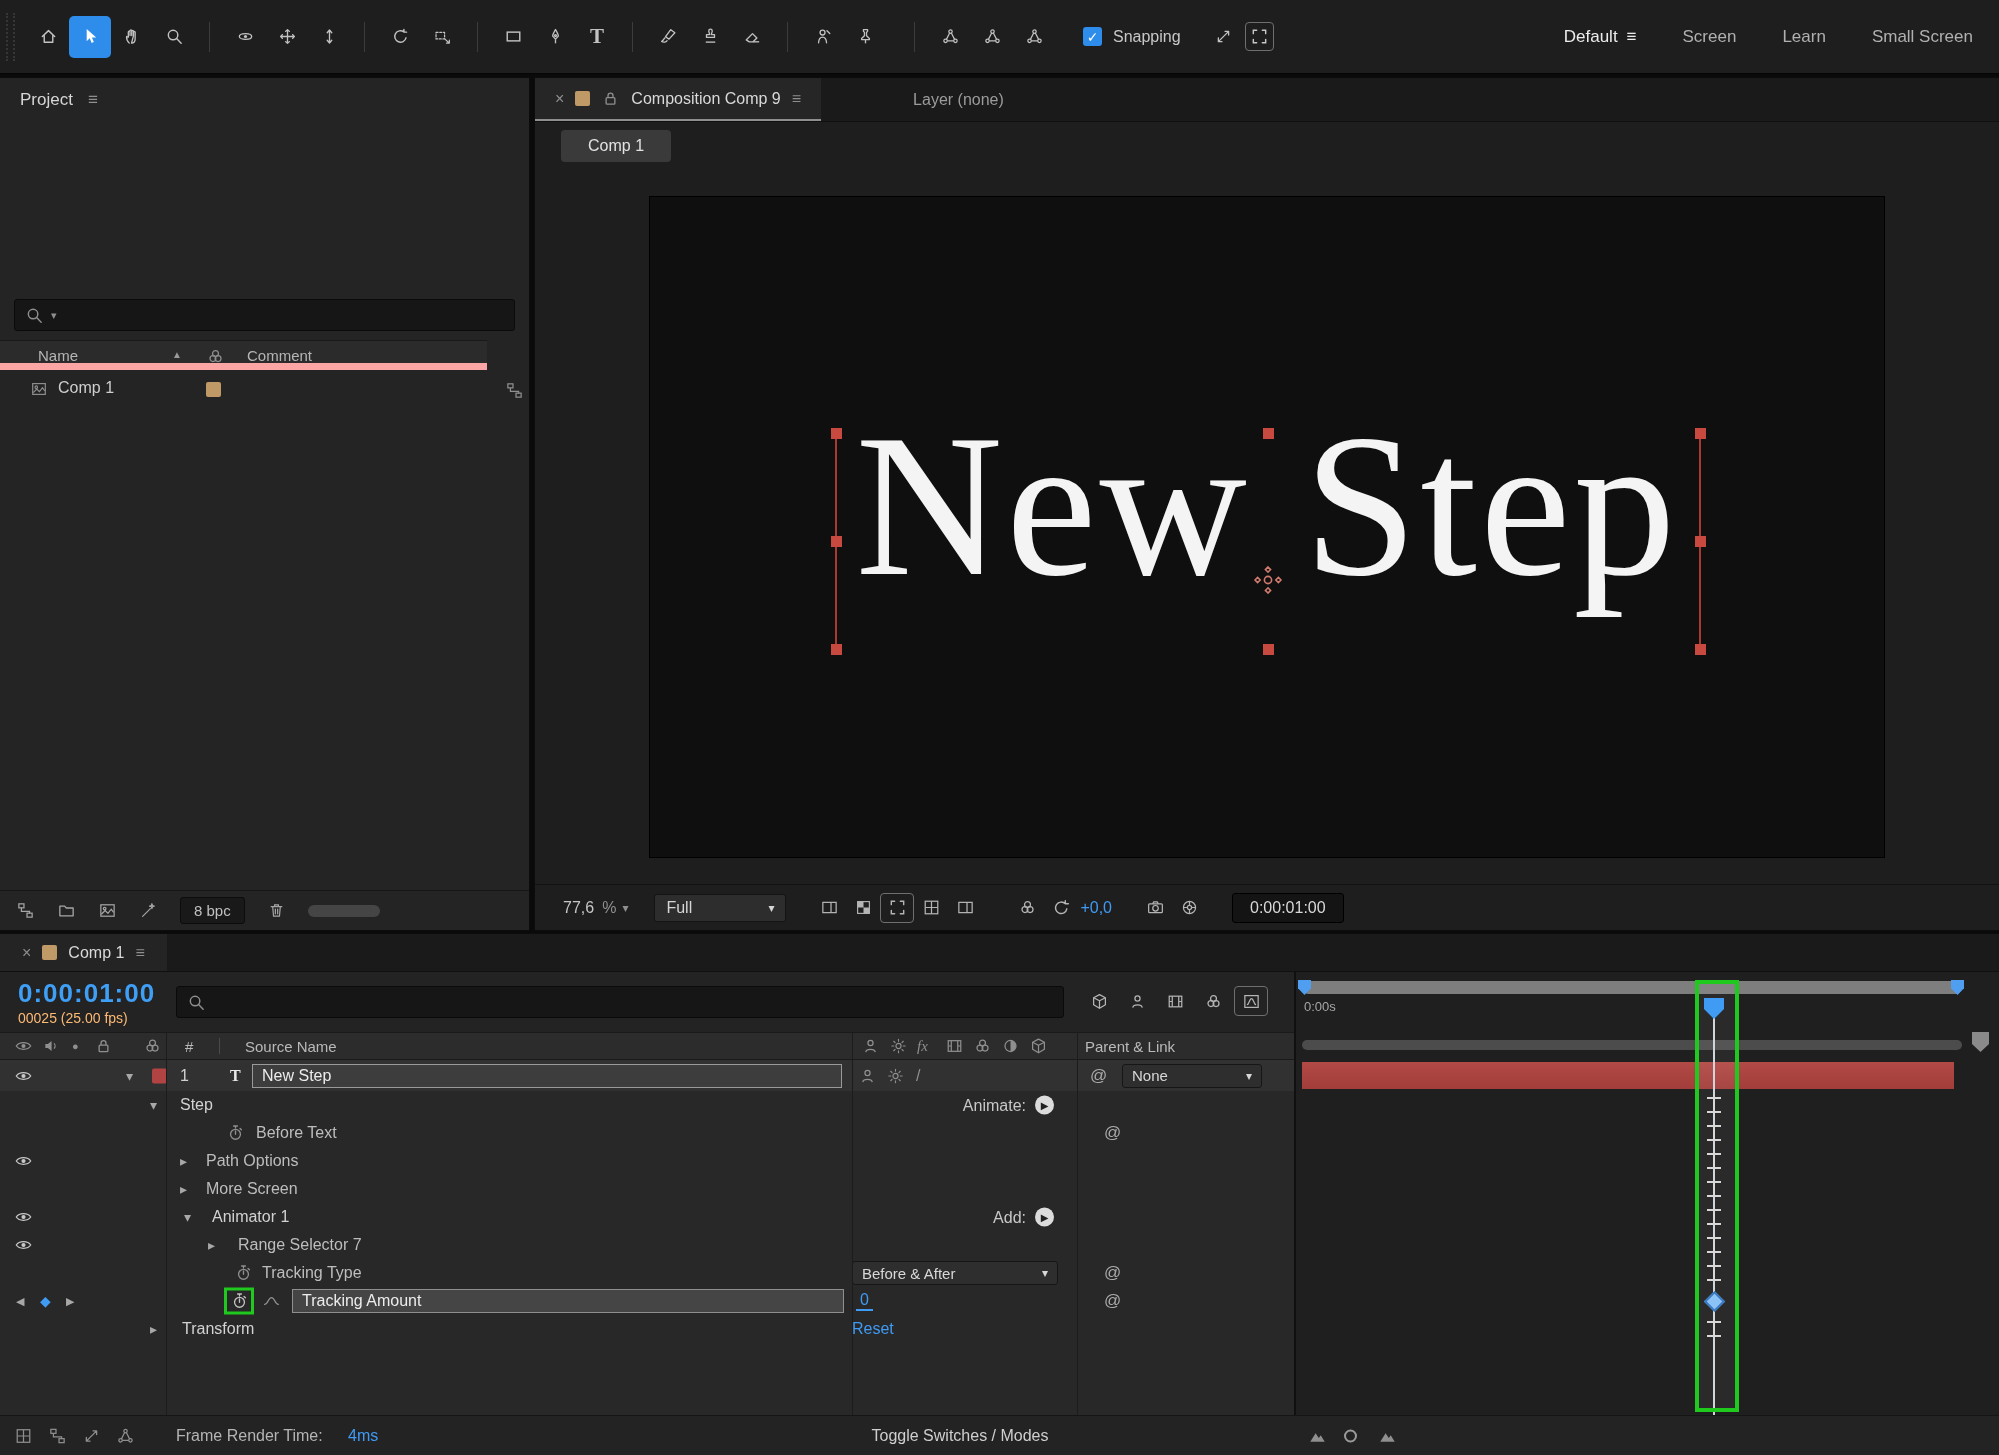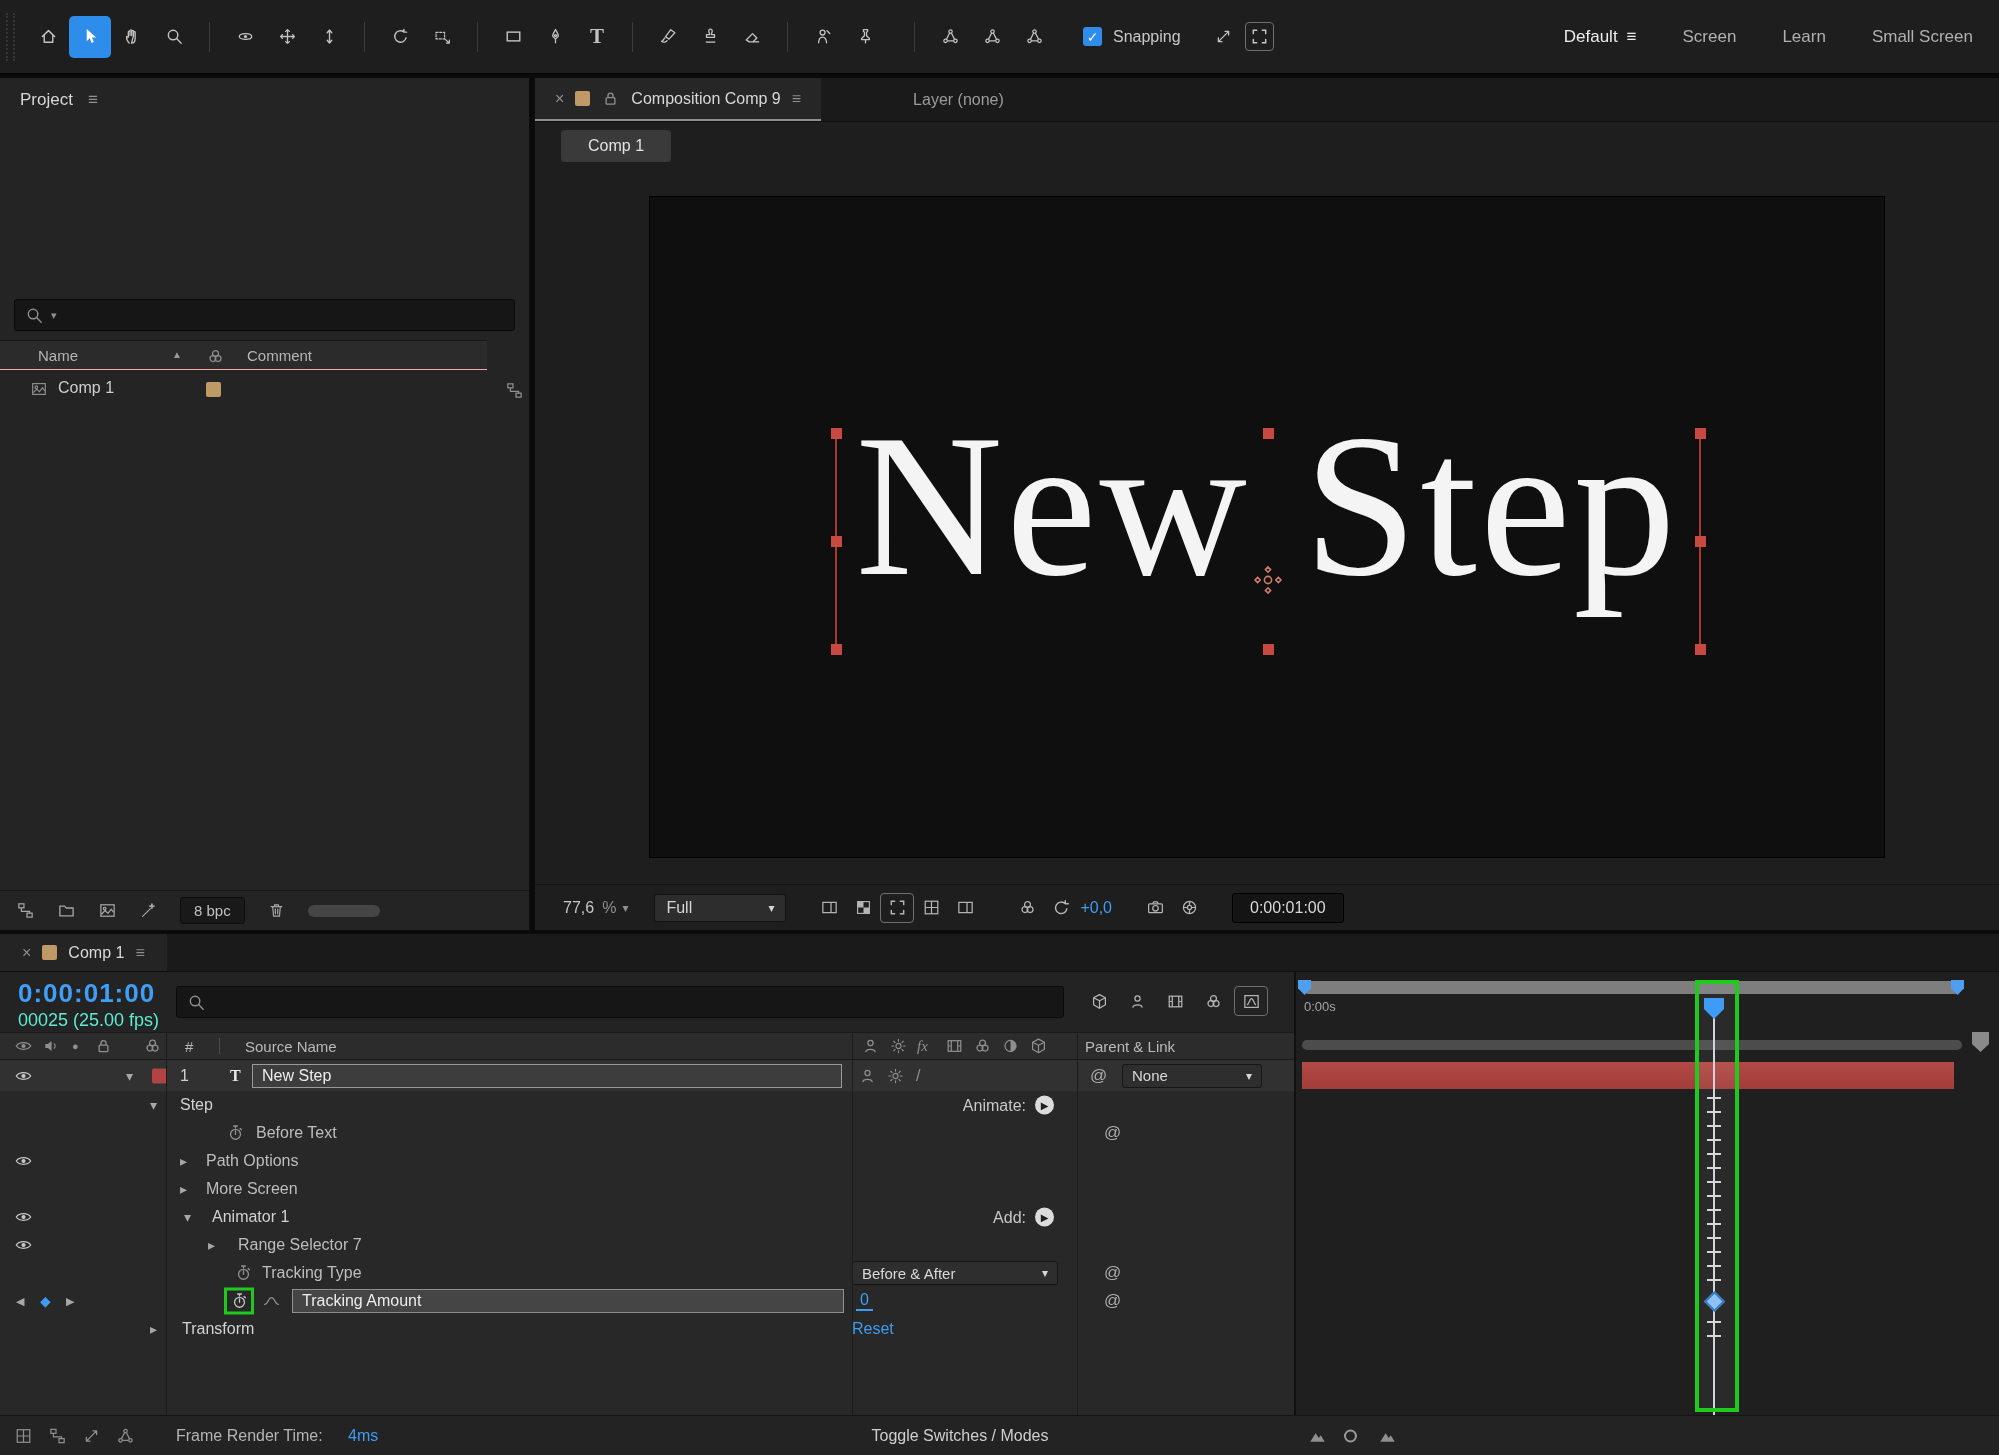--- a/index.html
+++ b/index.html
@@ -23,21 +23,21 @@
   .cbx{width:19px;height:19px;background:#2e8ceb;border-radius:3px;color:#fff;display:flex;
        align-items:center;justify-content:center;font-size:14px}
   .boxed{border:1px solid #6f6f6f;border-radius:4px;padding:4px;display:flex}
   .ws{margin-left:auto;display:flex;align-items:center;gap:46px;font-size:17px;color:#b0b0b0}
   .wsa{color:#ececec;display:flex;gap:9px;align-items:center}
   
   .project{left:0;top:78px;width:529px;height:852px}
   .phead{height:44px;display:flex;align-items:center;gap:15px;padding:0 20px;font-size:17px;color:#d6d6d6}
   .field{background:#161616;border:1px solid #0a0a0a;border-radius:3px;display:flex;align-items:center;gap:7px;padding:0 10px;color:#8f8f8f}
   .pcols{position:absolute;left:0;top:262px;width:487px;height:30px;background:#2b2b2b;border-top:1px solid #191919;
-         border-bottom:1px solid #fca5a5;font-size:15px;color:#b5b5b5}
+         border-bottom:7px solid #fca5a5;font-size:15px;color:#b5b5b5}
   .pitem{position:absolute;left:0;top:296px;width:529px;height:30px;font-size:16px;color:#cfcfcf}
   .chip{width:15px;height:15px;border-radius:2px;background:#c09a66;flex:none}
   .pfoot{position:absolute;left:0;bottom:0;width:529px;height:40px;border-top:1px solid #161616;
          display:flex;align-items:center;gap:22px;padding:0 16px;color:#a5a5a5}
   .bpc{background:#191919;border:1px solid #0c0c0c;border-radius:3px;padding:4px 13px;font-size:15px;color:#c0c0c0}
   .pill{width:72px;height:12px;border-radius:6px;background:#454545}
   
   .comp{left:535px;top:78px;width:1464px;height:852px;background:#1e1e1e}
   .vtabs{height:44px;background:#1a1a1a;display:flex;align-items:stretch;border-bottom:1px solid #101010;font-size:16px}
   .vtab{display:flex;align-items:center;gap:11px;padding:0 20px;background:#262626;border-bottom:2px solid #8f8f8f;color:#d9d9d9}
@@ -53,21 +53,21 @@
          display:flex;align-items:center;padding:0 28px;font-size:16px;color:#c6c6c6}
   .drop{background:#2d2d2d;border:1px solid #141414;border-radius:3px;height:28px;display:flex;align-items:center;
         gap:12px;padding:0 11px;color:#d5d5d5}
   .tcchip{background:#141414;border:1px solid #000;border-radius:3px;padding:5px 17px;color:#d8d8d8}
   .vico{display:flex;align-items:center;justify-content:center;width:34px;height:30px;color:#b5b5b5;flex:none}
   
   .timeline{left:0;top:934px;width:1999px;height:521px;background:#232323}
   .tltabs{position:absolute;left:0;top:0;width:1999px;height:38px;background:#1a1a1a;border-bottom:1px solid #101010;display:flex}
   .tltab{display:flex;align-items:center;gap:11px;padding:0 22px;background:#242424;font-size:16px;color:#d9d9d9}
   .bigtime{position:absolute;left:18px;top:44px;font-size:26px;font-weight:bold;letter-spacing:1px;color:#3f9ff6}
-  .frameinfo{position:absolute;left:18px;top:76px;font-size:18px;color:#5eead4}
+  .frameinfo{position:absolute;left:18px;top:76px;font-size:14px;color:#fdba74}
   .tlsearch{position:absolute;left:176px;top:52px;width:888px;height:32px}
   .tlcicons{position:absolute;left:1082px;top:52px;display:flex;gap:4px;align-items:center}
   .tlh{position:absolute;left:0;top:98px;width:1294px;height:28px;background:#2c2c2c;
        border-top:1px solid #1a1a1a;border-bottom:1px solid #1a1a1a;font-size:15px;color:#b9b9b9}
   .tlh>*,.trow>*{position:absolute;top:50%;transform:translateY(-50%)}
   .tlrows{position:absolute;left:0;top:126px;width:1294px;height:355px;background:#282828}
   .trow{position:absolute;left:0;width:1294px;height:28px}
   .lrow{height:31px;background:#313131}
   .grouplabel{color:#d2d2d2}.proplabel{color:#bdbdbd}
   .chev{color:#a8a8a8;font-size:14px}

